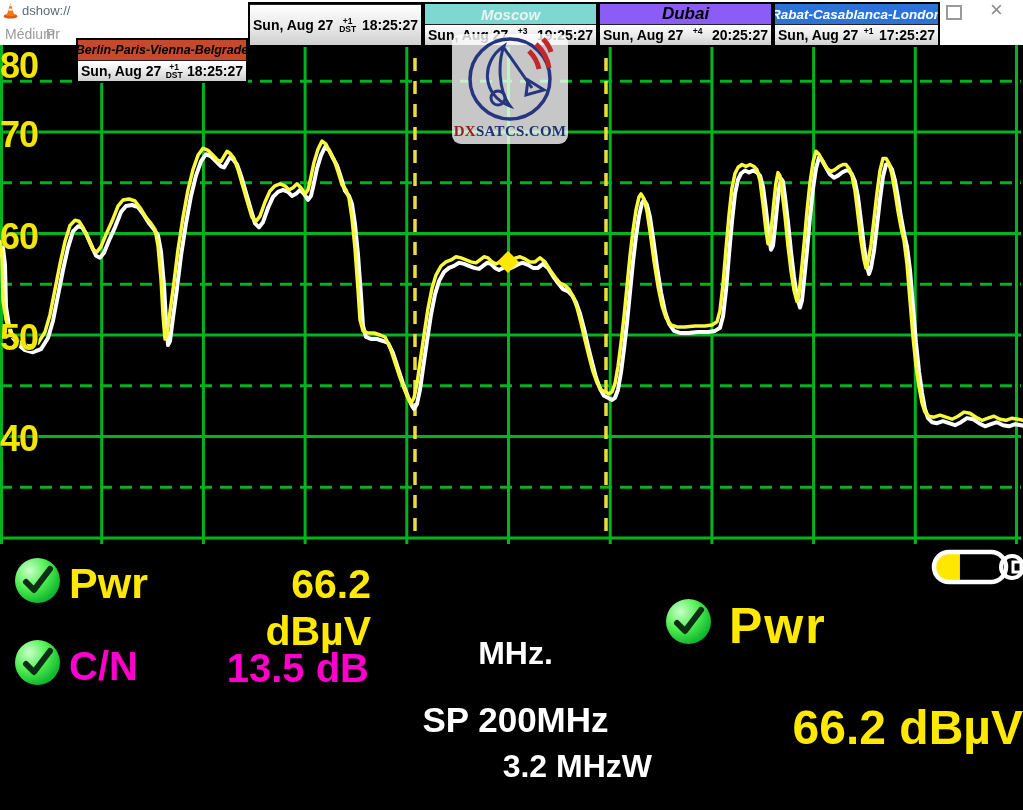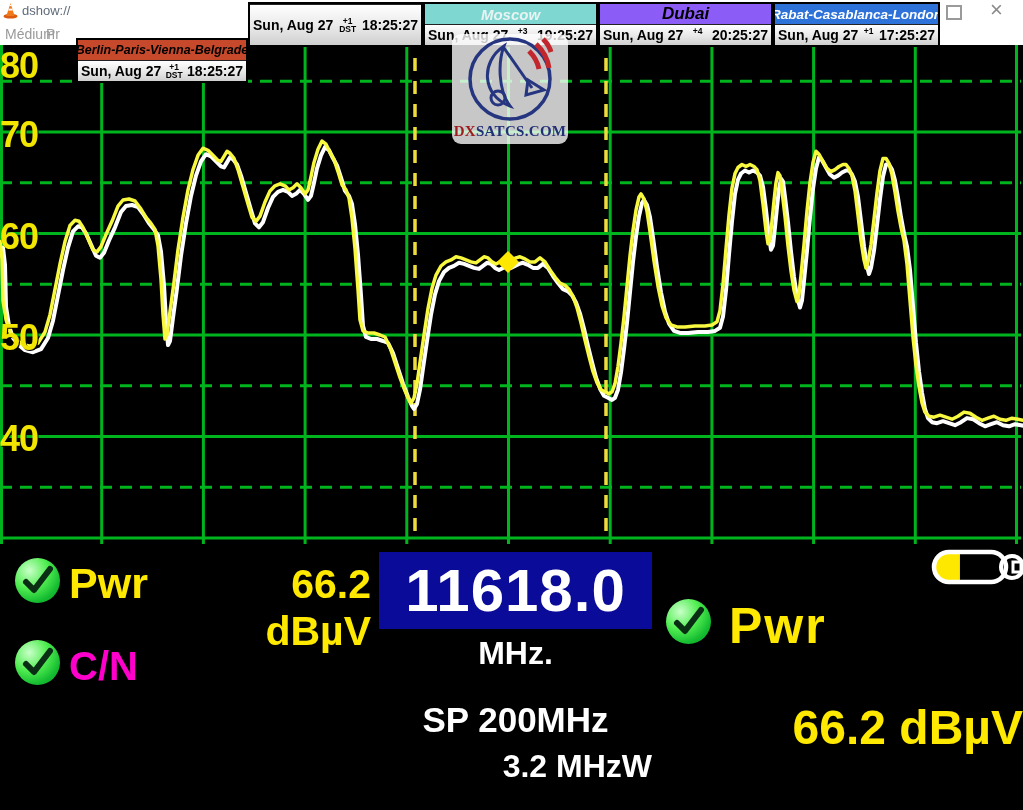--- a/index.html
+++ b/index.html
@@ -210,24 +210,22 @@
     </span>
     <span class="pwr-label lab-yellow">Pwr</span>
     <span class="pwr-value lab-yellow">66.2 dBµV</span>
 
     <span class="chk" style="left:8px;top:95px;">
       <svg width="45" height="45" viewBox="0 0 45 45">
           <path d="M11 24 L19 32 L35 11" fill="none" stroke="#0a2e14" stroke-width="6" stroke-linecap="round" stroke-linejoin="round"></path>
         </svg>
     </span>
     <span class="cn-label lab-magenta">C/N</span>
-
-    <div class="freq-box">
-      <span class="freq-val">11618.0</span>
-    </div>
+    <span class="cn-value lab-magenta">13.5 dB</span>
+
     <div class="freq-unit">MHz.</div>
 
     <span class="chk" style="left:659px;top:54px;">
       <svg width="45" height="45" viewBox="0 0 45 45">
           <path d="M11 24 L19 32 L35 11" fill="none" stroke="#0a2e14" stroke-width="6" stroke-linecap="round" stroke-linejoin="round"></path>
         </svg>
     </span>
     <span class="big-pwr-label lab-yellow">Pwr</span>
     <span class="big-pwr-value lab-yellow">66.2 dBµV</span>
 

